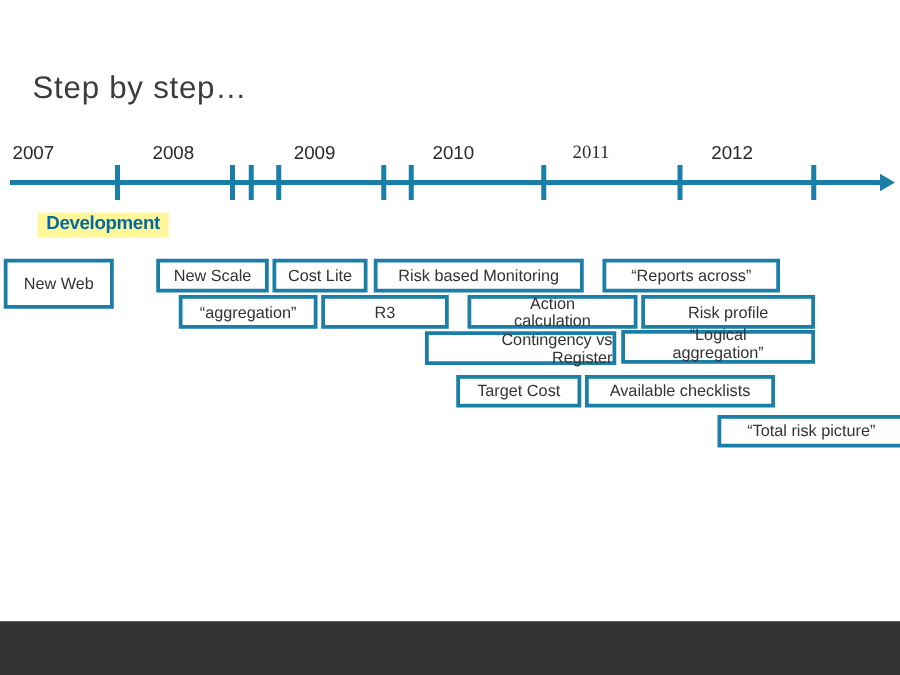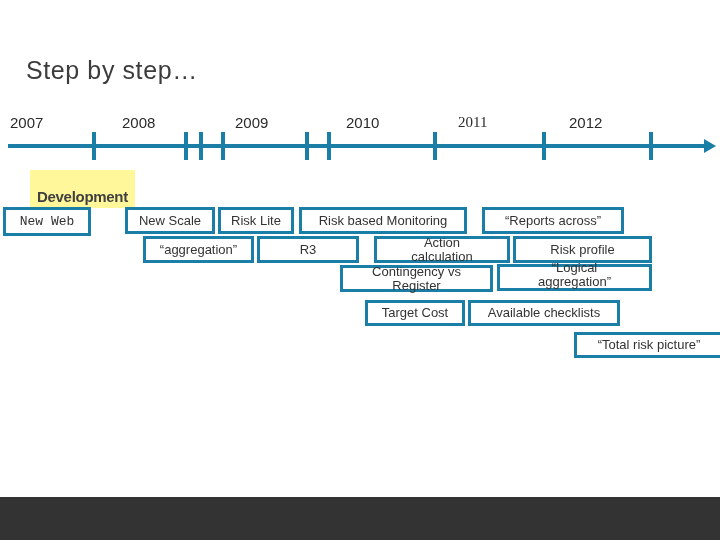--- a/index.html
+++ b/index.html
@@ -74,24 +74,24 @@
     height: 28px;
     background: #1b7ea6;
   }
 
   
   #development-label {
     position: absolute;
     left: 30px;
     top: 170px;
     background: #fff79a;
-    color: #404040;
+    color: #0369a1;
     font-weight: bold;
     font-size: 15px;
-    padding: 18px 7px 3px 7px;
+    padding: 0 7px 3px 7px;
     white-space: nowrap;
     letter-spacing: -0.3px;
   }
 
   
   .box {
     position: absolute;
     box-sizing: border-box;
     border: 3px solid #1b7ea6;
     background: #ffffff;
@@ -176,31 +176,31 @@
         <div class="tick" style="left: 327px;"></div>
         <div class="tick" style="left: 433px;"></div>
         <div class="tick" style="left: 542px;"></div>
         <div class="tick" style="left: 649px;"></div>
       </div>
   </div>
 
   <div id="development-label">Development</div>
 
   <div id="box-layer">
-      <div class="box" style="left: 3px; top: 207px; width: 88px; height: 29px; font-family: Liberation Mono, monospace;"><span>New Web</span></div>
+      <div class="box" style="left: 3px; top: 207px; width: 88px; height: 40px;"><span>New Web</span></div>
       <div class="box" style="left: 125px; top: 207px; width: 90px; height: 27px;"><span>New Scale</span></div>
-      <div class="box" style="left: 218px; top: 207px; width: 76px; height: 27px;"><span>Risk Lite</span></div>
+      <div class="box" style="left: 218px; top: 207px; width: 76px; height: 27px;"><span>Cost Lite</span></div>
       <div class="box" style="left: 299px; top: 207px; width: 168px; height: 27px;"><span>Risk based Monitoring</span></div>
       <div class="box" style="left: 482px; top: 207px; width: 142px; height: 27px;"><span>“Reports across”</span></div>
       <div class="box" style="left: 143px; top: 236px; width: 111px; height: 27px;"><span>“aggregation”</span></div>
       <div class="box" style="left: 257px; top: 236px; width: 102px; height: 27px;"><span>R3</span></div>
       <div class="box" style="left: 374px; top: 236px; width: 136px; height: 27px;"><span>Action
 calculation</span></div>
       <div class="box" style="left: 513px; top: 236px; width: 139px; height: 27px;"><span>Risk profile</span></div>
-      <div class="box" style="left: 340px; top: 265px; width: 153px; height: 27px;"><span>Contingency vs
+      <div class="box" style="left: 340px; top: 265px; width: 153px; height: 27px; text-align: right;"><span>Contingency vs
 Register</span></div>
       <div class="box" style="left: 497px; top: 264px; width: 155px; height: 27px; align-items: flex-end;"><span>“Logical
 aggregation”</span></div>
       <div class="box" style="left: 365px; top: 300px; width: 100px; height: 26px;"><span>Target Cost</span></div>
       <div class="box" style="left: 468px; top: 300px; width: 152px; height: 26px;"><span>Available checklists</span></div>
       <div class="box" style="left: 530px; top: 332px; width: 150px; height: 26px; margin-left: 44px;"><span>“Total risk picture”</span></div>
     </div>
 
   <div id="footer-bar"></div>
 

